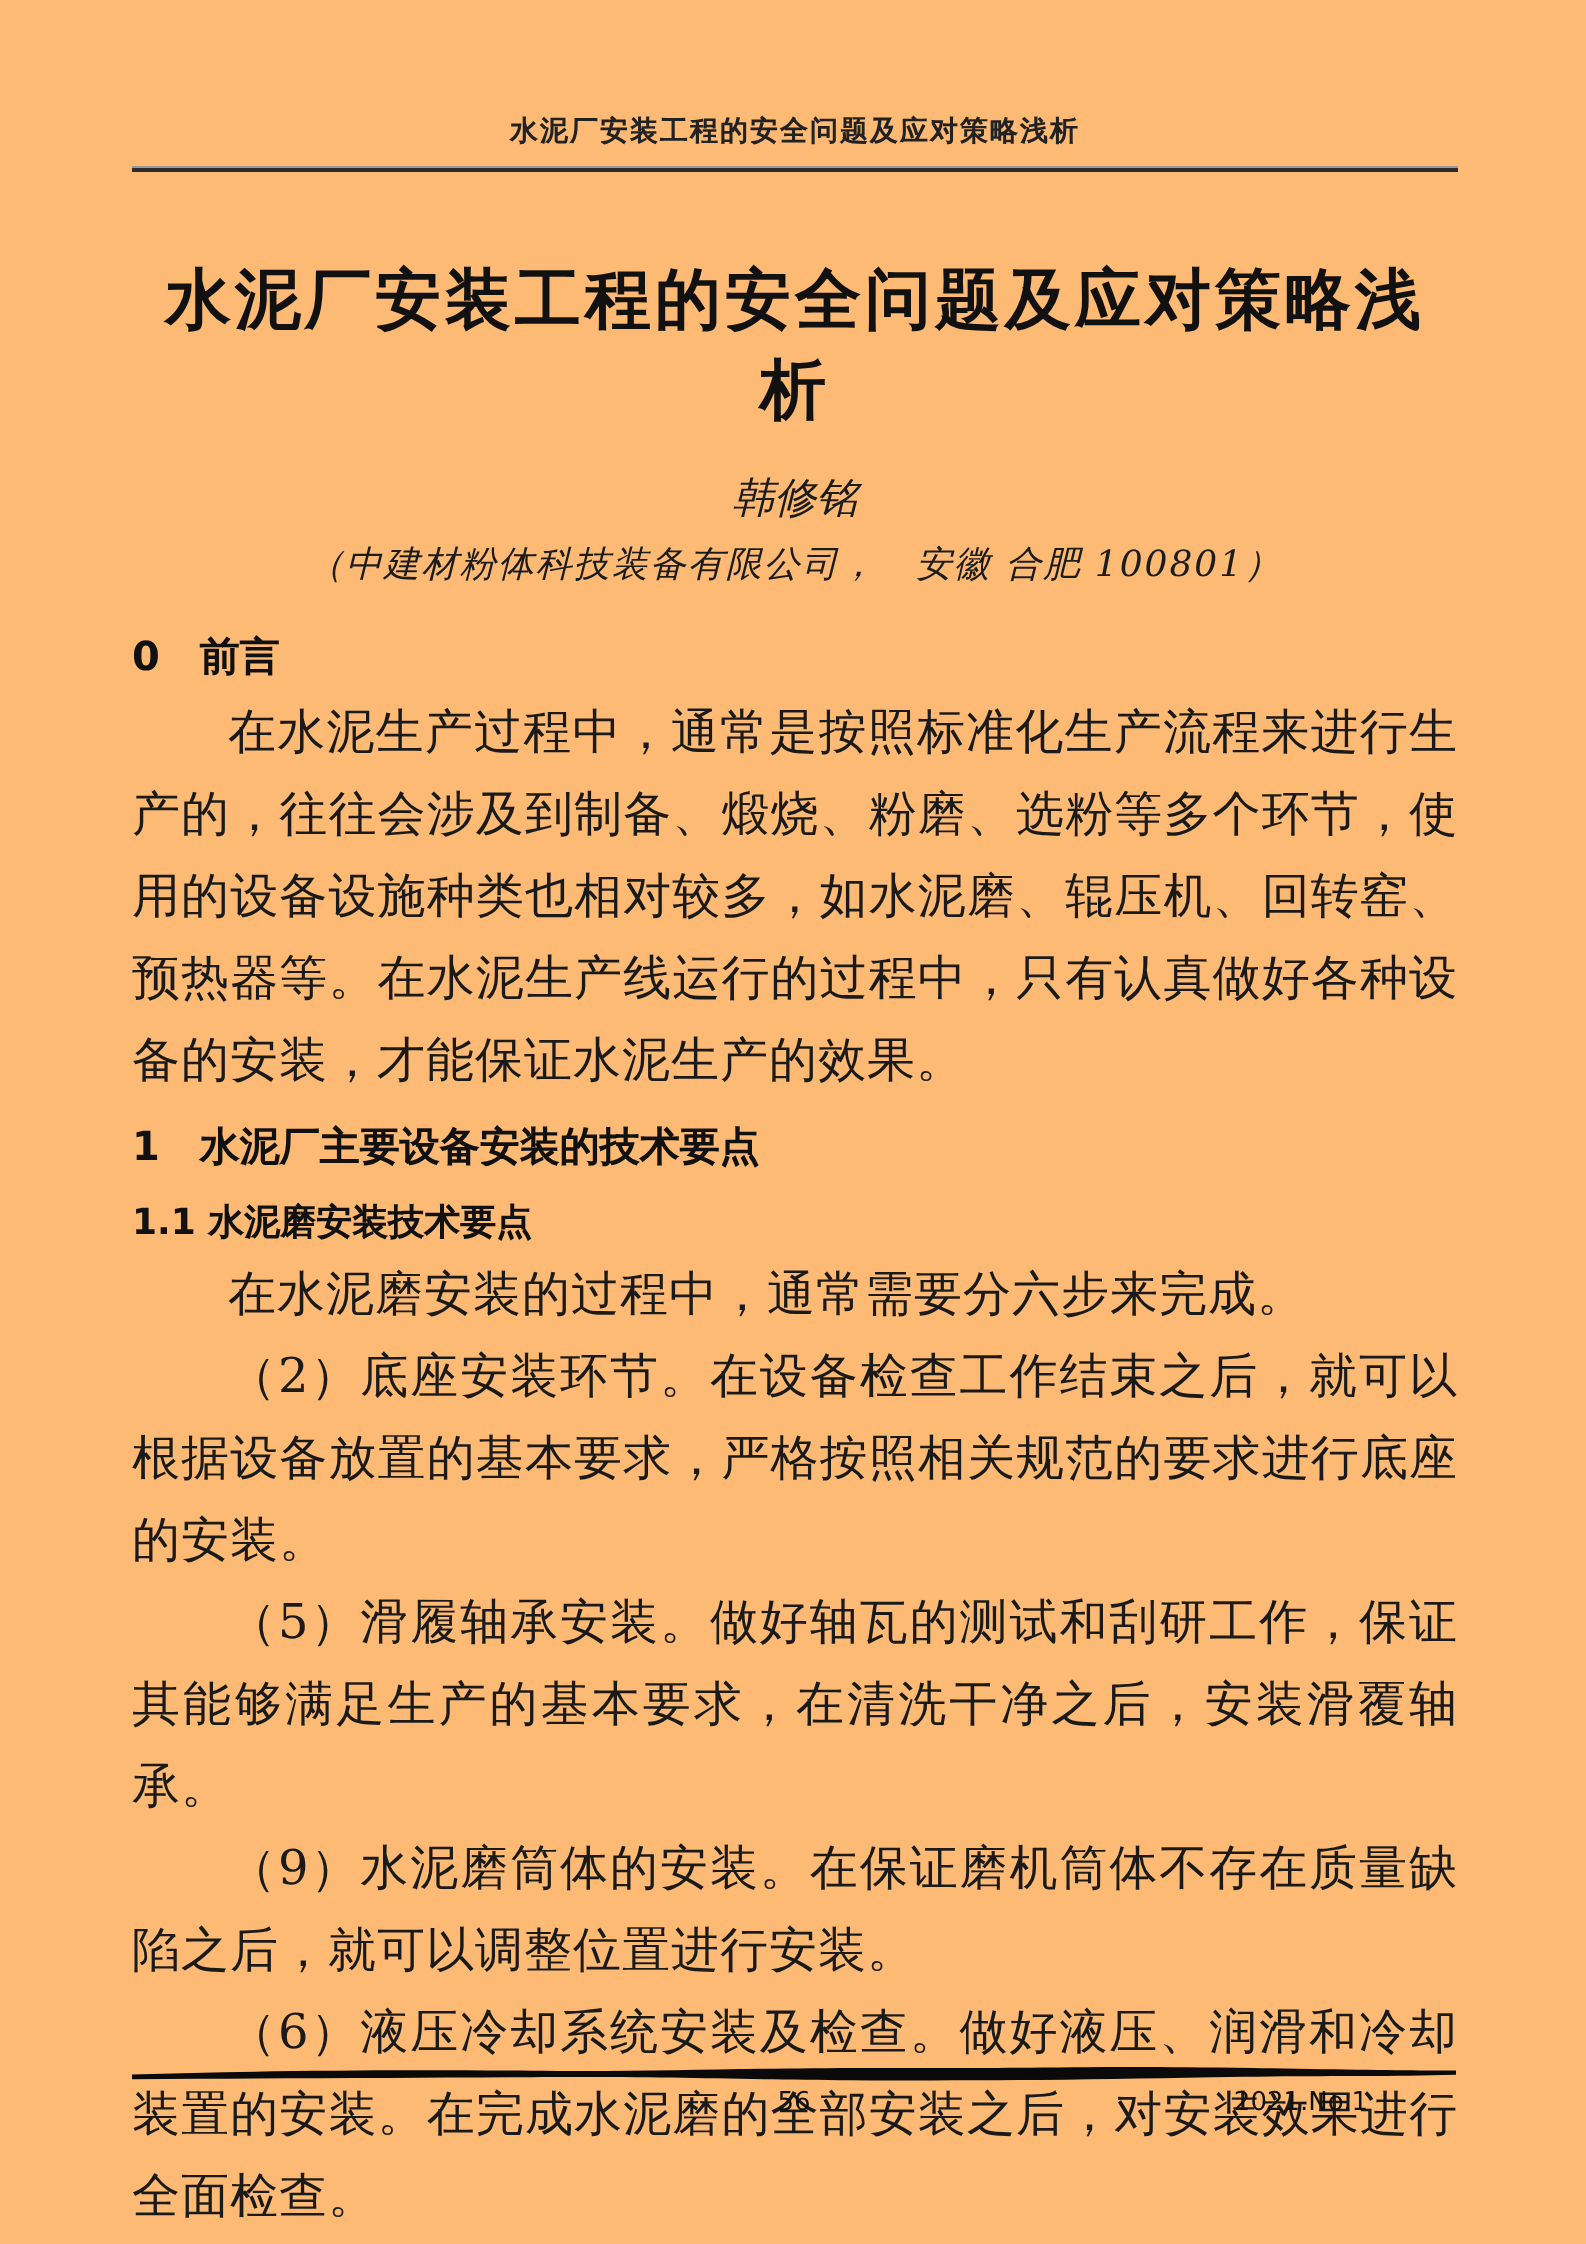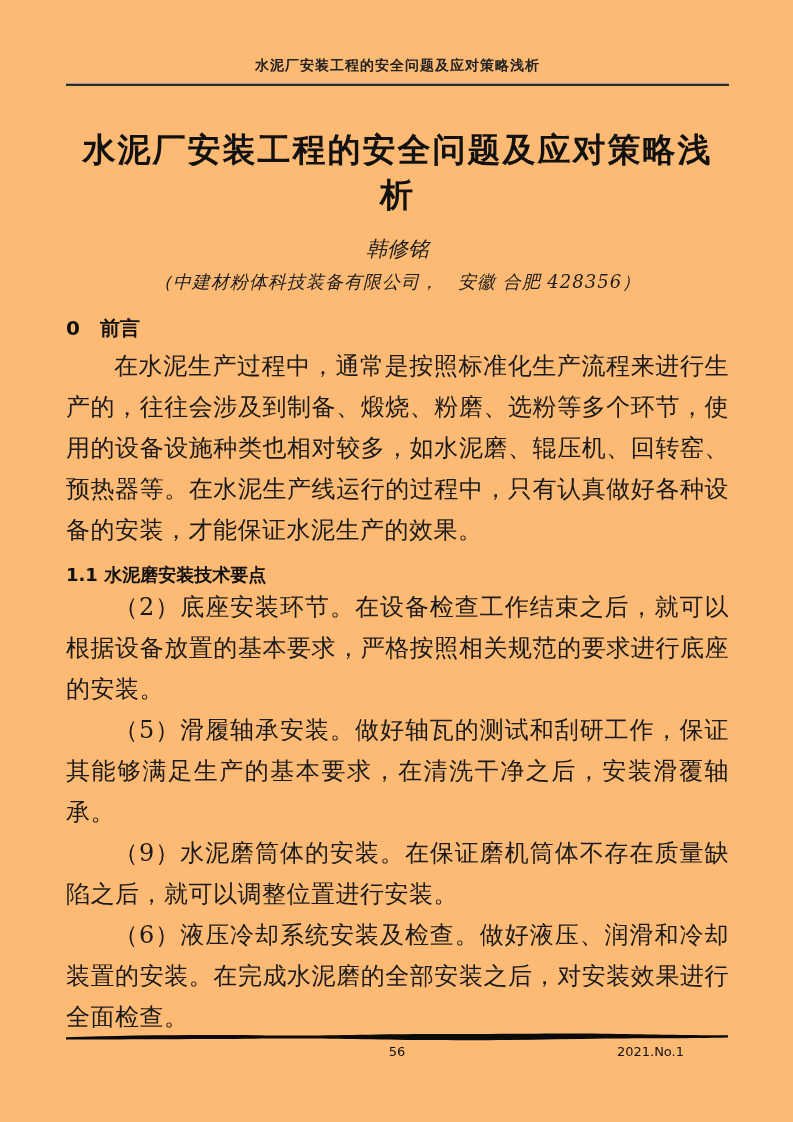--- a/index.html
+++ b/index.html
@@ -117,27 +117,29 @@
 <body>
 
 <div class="page">
   <div class="content">
 
     <div class="running-head">水泥厂安装工程的安全问题及应对策略浅析</div>
     <div class="header-rule"></div>
 
     <h1 class="article-title">水泥厂安装工程的安全问题及应对策略浅析</h1>
     <div class="author-line">韩修铭</div>
-    <div class="affiliation-line">（中建材粉体科技装备有限公司，　安徽 合肥 428356）</div>
+    <div class="affiliation-line">（中建材粉体科技装备有限公司，　安徽 合肥 100801）</div>
 
     <h2 class="h-level1 h-preface">0　前言</h2>
     <p class="body-par first-par">在水泥生产过程中，通常是按照标准化生产流程来进行生产的，往往会涉及到制备、煅烧、粉磨、选粉等多个环节，使用的设备设施种类也相对较多，如水泥磨、辊压机、回转窑、预热器等。在水泥生产线运行的过程中，只有认真做好各种设备的安装，才能保证水泥生产的效果。</p>
 
+    <h2 class="h-level1 h-section1">1　水泥厂主要设备安装的技术要点</h2>
 
     <h3 class="h-level2">1.1 水泥磨安装技术要点</h3>
+    <p class="body-par first-par">在水泥磨安装的过程中，通常需要分六步来完成。</p>
     <p class="body-par">（2）底座安装环节。在设备检查工作结束之后，就可以根据设备放置的基本要求，严格按照相关规范的要求进行底座的安装。</p>
     <p class="body-par">（5）滑履轴承安装。做好轴瓦的测试和刮研工作，保证其能够满足生产的基本要求，在清洗干净之后，安装滑覆轴承。</p>
     <p class="body-par">（9）水泥磨筒体的安装。在保证磨机筒体不存在质量缺陷之后，就可以调整位置进行安装。</p>
     <p class="body-par">（6）液压冷却系统安装及检查。做好液压、润滑和冷却装置的安装。在完成水泥磨的全部安装之后，对安装效果进行全面检查。</p>
   </div>
 
   <div class="footer">
     <svg class="footer-rule-svg" viewBox="0 0 662 12" preserveAspectRatio="none" aria-hidden="true">
       <path fill="#0a0a0a" d="
         M 0 6.2

